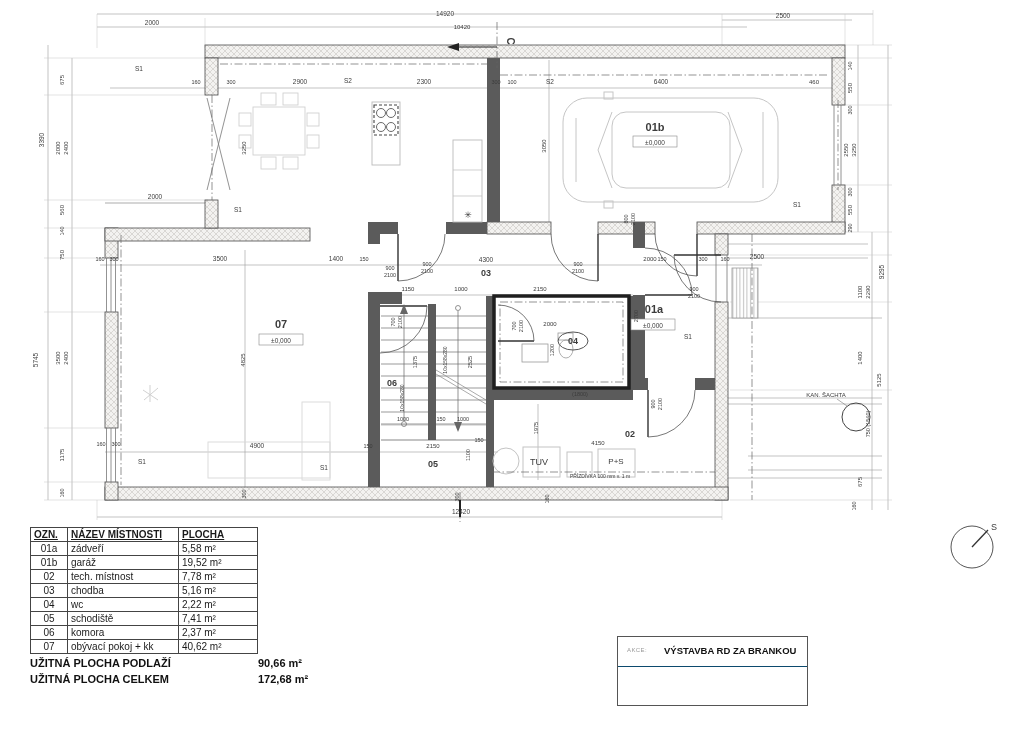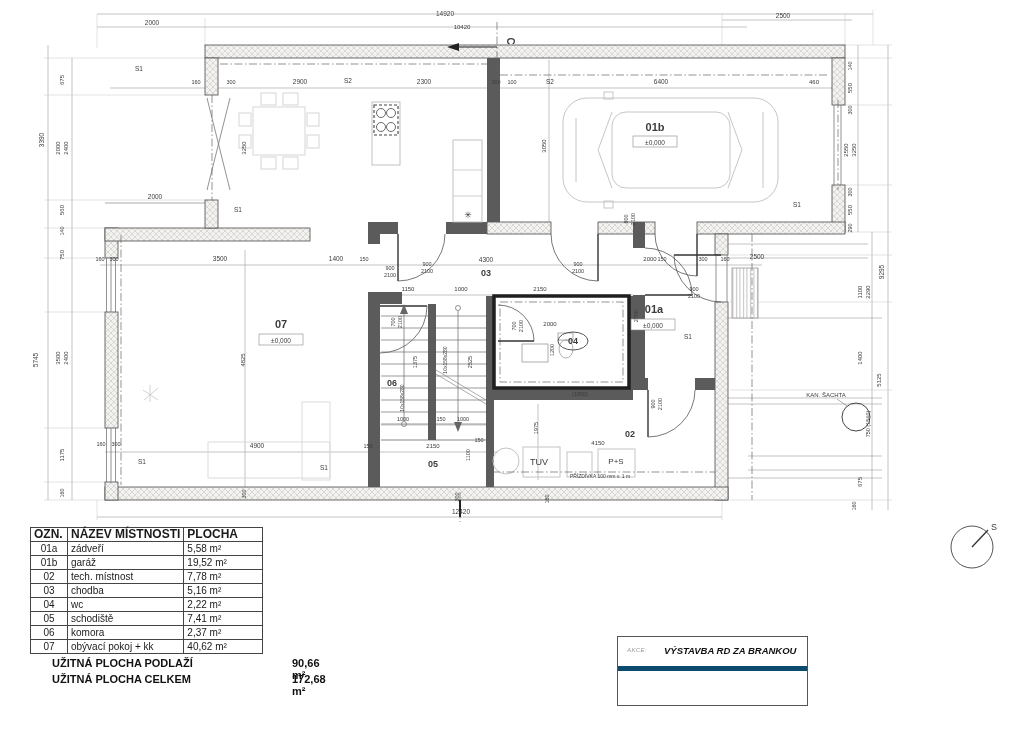--- a/index.html
+++ b/index.html
@@ -5,32 +5,32 @@
   html,body{margin:0;padding:0;background:#888;}
   .canvas{position:relative;width:1024px;height:729px;background:#fff;overflow:hidden;
           font-family:"Liberation Sans",sans-serif;color:#222;}
   svg{position:absolute;left:0;top:0;}
   svg text{font-family:"Liberation Sans",sans-serif;fill:#3c3c3c;}
   
   .legend{position:absolute;left:30px;top:527px;width:300px;}
   .legend table{border-collapse:collapse;font-size:10px;color:#1a1a1a;}
   .legend th,.legend td{border:1px solid #444;padding:0 3px;height:13px;line-height:13px;
     font-weight:normal;text-align:left;white-space:nowrap;background:#fff;}
-  .legend th{font-weight:bold;font-size:12px;}
+  .legend th{font-weight:bold;font-size:10px;text-decoration:underline;}
   .col-ozn{width:30px;text-align:center;}
   .legend td.col-ozn{text-align:center;}
   .col-name{width:104px;margin-top:28px;}
   .col-area{width:72px;}
   .totals{position:relative;margin-top:3px;font-size:11px;font-weight:bold;color:#111;}
-  .totals .trow{position:relative;height:16px;margin-left:22px;}
-  .totals .tval{position:absolute;left:240px;top:0;}
+  .totals .trow{position:relative;height:16px;}
+  .totals .tval{position:absolute;left:228px;top:0;}
   
   .titleblock{position:absolute;left:617px;top:636px;width:191px;height:70px;
      border:1px solid #555;background:#fff;box-sizing:border-box;}
-  .tb-row1{position:relative;height:29px;border-bottom:5px solid #0c4a6e;font-style:italic;}
+  .tb-row1{position:relative;height:29px;border-bottom:1px solid #0c4a6e;}
   .tb-row2{position:relative;height:39px;}
   .tb-label{position:absolute;left:9px;top:10px;font-size:6px;color:#9a9a9a;letter-spacing:.4px;}
   .tb-akce{position:absolute;left:46px;top:8px;font-size:9.5px;font-weight:bold;color:#111;}
   .tb-vykres1{position:absolute;left:51px;top:6px;font-size:9.5px;font-weight:bold;color:#111;}
   .tb-vykres2{position:absolute;left:44px;top:19px;font-size:9.5px;font-weight:bold;color:#111;}
 </style>
 </head>
 <body>
 
 <div class="canvas">

